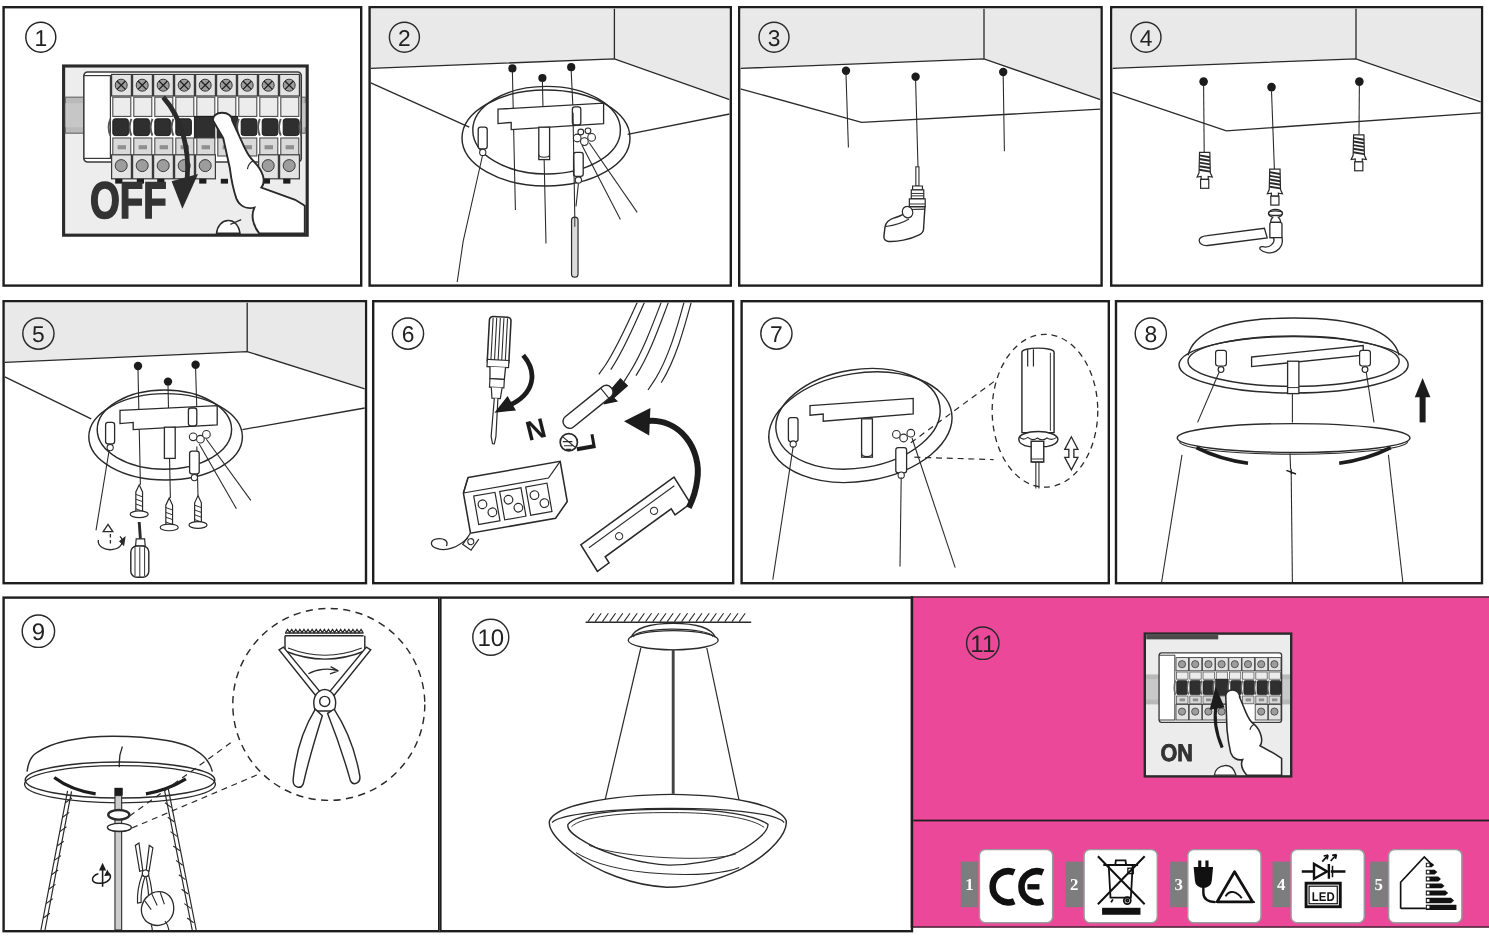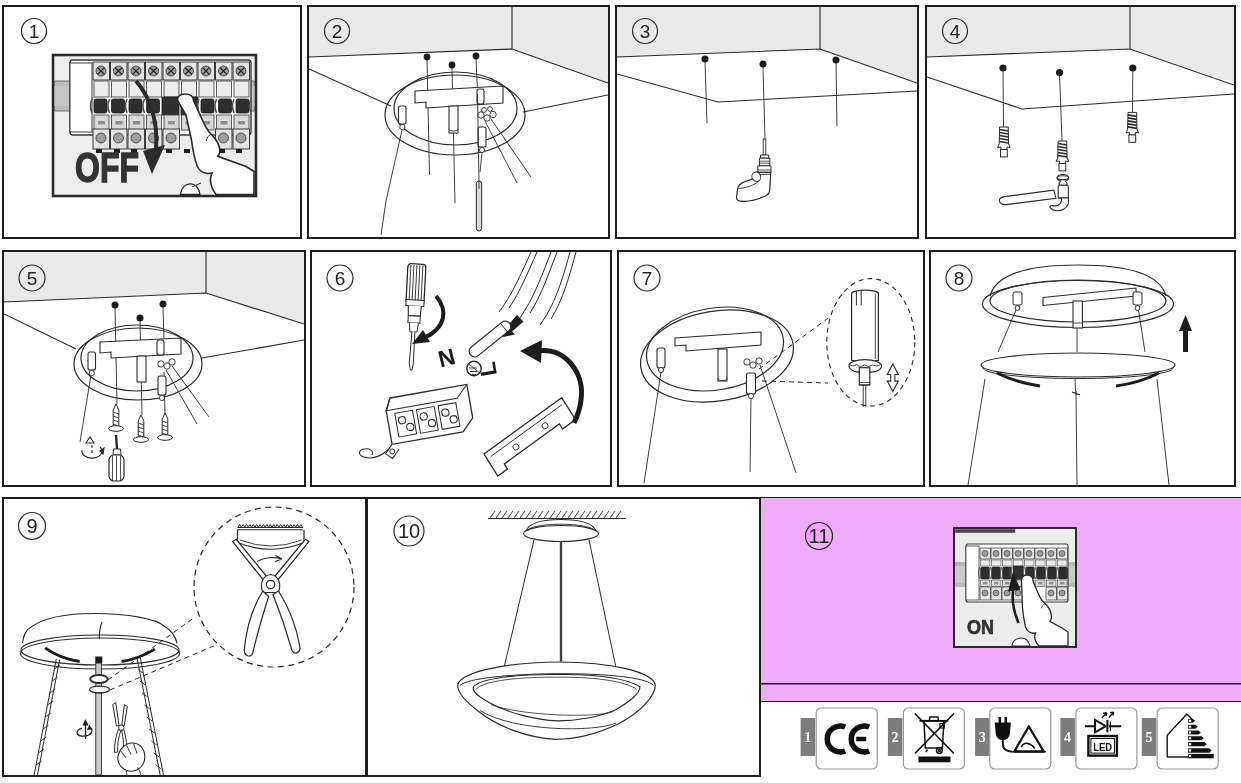--- a/index.html
+++ b/index.html
@@ -688,21 +688,21 @@
 <path d="M89.9,185 C 95,172 140,163.5 191.4,163 C 243,163.5 282,172 287.2,185 C 288.3,195 275,212 250,225 C 230,234.5 207,240.3 187.5,240.3 C 160,239 130,228 110,212 C 97,202 88.6,192 89.9,185 Z"></path>
 <path d="M105.3,188 C 112,179 150,175 191,175.5 C 232,175 262,180.5 272,188 C 272,194 262,203 247,211 C 230,218.5 207,222 189.5,221.9 C 168,221 140,214 122,204 C 111,198 104,193 105.3,188 Z" stroke-width="1.1"></path>
 </g>
 <path d="M92,186.5 C 105,172 272,169.5 285.5,186.5" fill="none" stroke="#2a2a2a" stroke-width="1"></path>
 <path d="M108.2,190 C 116,181.5 152,177.8 191,178.2 C 230,177.8 259,183 268.8,190.5" fill="none" stroke="#2a2a2a" stroke-width="0.8"></path>
 <path d="M123,205.5 C 150,216.5 228,219.5 245.5,212.5" fill="none" stroke="#2a2a2a" stroke-width="0.8"></path>
 <path d="M112,211.5 C 145,232.5 227,233.5 248,224" fill="none" stroke="#2a2a2a" stroke-width="0.9"></path>
 </svg>
 </div>
 
-<div style="position:absolute;left:759px;top:497px;width:482px;height:205px;box-sizing:border-box;border-top:1.6px solid #1e1e1e;border-bottom:1.6px solid #1e1e1e;border-left:2px solid #1e1e1e;background:#f0abfc;">
+<div style="position:absolute;left:759px;top:497px;width:482px;height:276px;box-sizing:border-box;border-top:1.6px solid #1e1e1e;border-bottom:1.6px solid #1e1e1e;border-left:2px solid #1e1e1e;background:#ec4899;">
 <svg width="480" height="277" viewBox="0 0 480 277">
 <g stroke="#2a2a2a" fill="none" stroke-width="1.2">
 <circle cx="58" cy="38" r="13.5"></circle>
 <text x="58" y="45" font-size="20" fill="#222" stroke="none" text-anchor="middle" font-family="'Liberation Sans',sans-serif">11</text>
 </g>
 
 <rect x="0" y="185" width="480" height="1.5" fill="#1e1e1e"></rect>
 
 <g>
 <rect x="193" y="30" width="122" height="119" fill="#ececec" stroke="#2a2a2a" stroke-width="2"></rect>

